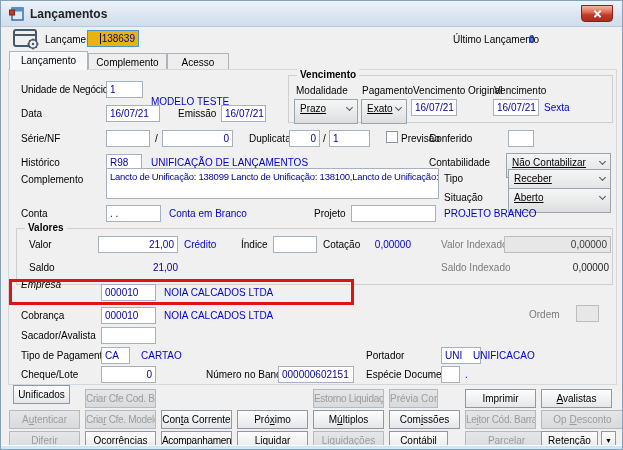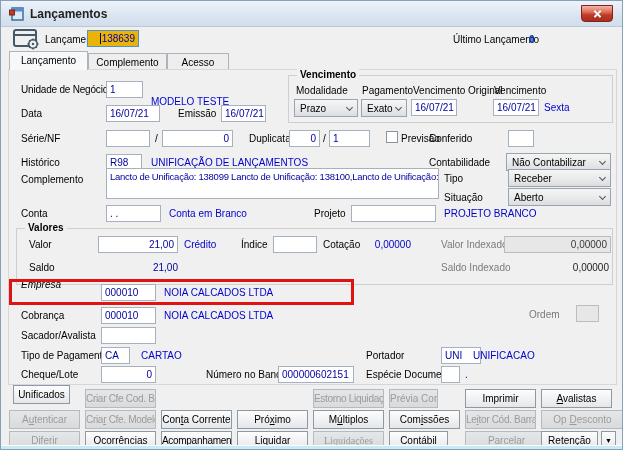--- a/index.html
+++ b/index.html
@@ -42,23 +42,23 @@
   .inp.focus {
     background:#eab308; border:1px solid #4a93cf; display:flex; justify-content:flex-end; align-items:center; padding-top:0;
   }
   .caret { display:inline-block; width:1px; height:11px; background:#000; margin-right:1px; }
   .val { position:absolute; font-size:10px; white-space:nowrap; }
   .val.navy { color:#0000a0; }
   .val.blue { color:#0000cc; }
   .val.black { color:#222; }
   .val.right { text-align:right; }
   .combo {
-    position:absolute; height:18px; border:1px solid #98a5b0;
+    position:absolute; height:25px; border:1px solid #98a5b0;
     background:linear-gradient(#f5f5f5,#e9eaeb 55%,#dcdddf);
-    font-size:10px; color:#000; padding:3px 16px 0 5px; white-space:nowrap; overflow:hidden; cursor:pointer;
+    font-size:10px; color:#000; padding:3px 16px 0 5px; white-space:nowrap; overflow:hidden; cursor:pointer;text-decoration:underline;
   }
   .chev { position:absolute; right:5px; top:5px; width:5px; height:5px;
     border-right:1px solid #4d5660; border-bottom:1px solid #4d5660; transform:rotate(45deg); }
   .checkbox { position:absolute; width:12px; height:12px; background:#fff; border:1px solid #8b98a3; }
   .group { position:absolute; border:1px solid #cfcfcf; }
   .group-caption { position:absolute; top:-7px; left:8px; background:#f0f0f0; padding:0 3px;
     font-size:10px; font-weight:bold; color:#000; white-space:nowrap; }
   .tab {
     position:absolute; height:17px; top:52px; background:#eeeeee; border:1px solid #aeb4ba; border-bottom:none;
     font-size:10px; color:#000; text-align:center; padding-top:3px; cursor:pointer;
@@ -250,20 +250,20 @@
   <div class="btn" style="left:236px; top:409px; width:71px;">Pró<u>x</u>imo</div>
   <div class="btn" style="left:312px; top:409px; width:71px;">M<u>ú</u>ltiplos</div>
   <div class="btn" style="left:388px; top:409px; width:71px;">Com<u>i</u>ssões</div>
   <div class="btn dis" style="left:464px; top:409px; width:71px; letter-spacing:-0.3px;">Le<u>i</u>tor Cód. Barras</div>
   <div class="btn dis" style="left:540px; top:409px; width:83px;">Op <u>D</u>esconto</div>
 
   <div class="btn dis" style="left:8px; top:430px; width:71px;"><u>D</u>iferir</div>
   <div class="btn" style="left:84px; top:430px; width:71px;"><u>O</u>corrências</div>
   <div class="btn" style="left:160px; top:430px; width:71px; letter-spacing:-0.3px;">Acompan<u>h</u>amento</div>
   <div class="btn" style="left:236px; top:430px; width:71px;"><u>L</u>iquidar</div>
-  <div class="btn dis" style="left:312px; top:430px; width:71px;font-family:Liberation Serif, serif;">Liquidações</div>
+  <div class="btn dis" style="left:312px; top:430px; width:71px;">Liquidações</div>
   <div class="btn" style="left:388px; top:430px; width:59px;">Contá<u>b</u>il</div>
   <div class="btn dis" style="left:464px; top:430px; width:83px;"><u>P</u>arcelar</div>
   <div class="btn" style="left:540px; top:430px; width:57px;">Reten<u>ç</u>ão</div>
   <div class="btn" style="left:600px; top:430px; width:15px; font-size:7px; padding-top:5px;">▼</div>
 
   <div class="bottom-strip"></div>
 </div>
 
 </body></html>

